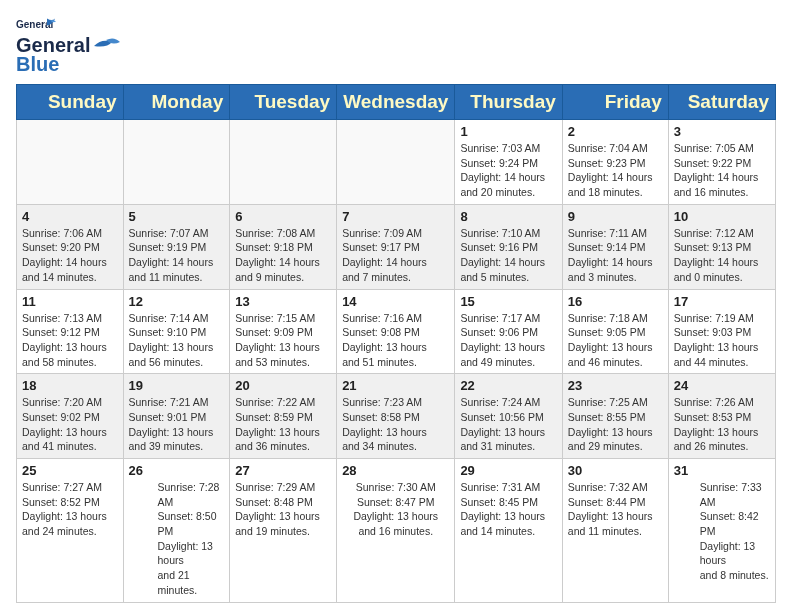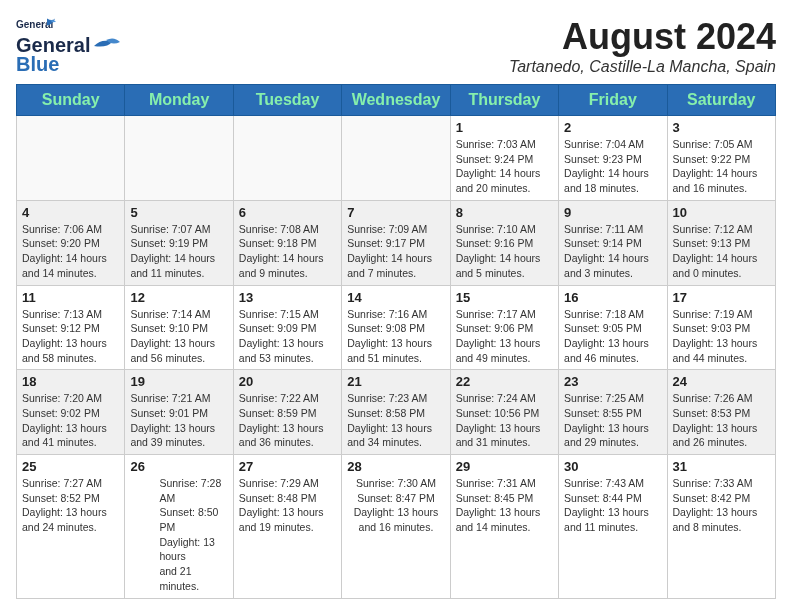--- a/index.html
+++ b/index.html
@@ -38,24 +38,24 @@
       color: #333;
       font-style: italic;
     }
     .calendar {
       width: 100%;
       border-collapse: collapse;
       font-size: 11px;
     }
     .calendar th {
       background-color: #2a6db5;
-      color: #86efac;
-      text-align: center;
+      color: #fef9c3;
+      text-align: right;
       padding: 6px 6px;
-      font-size: 16px;
+      font-size: 19px;
       font-weight: bold;
       border: 1px solid #1a5a9a;
     }
     .calendar td {
       border: 1px solid #ccc;
       vertical-align: top;
       padding: 4px 5px;
       width: 108px;
       min-height: 80px;
       background: #fff;
@@ -91,24 +91,20 @@
     </svg>
     <div style="display:flex;align-items:center;gap:2px;">
       <span style="font-size:20px;font-weight:bold;color:#1a2a4a;">General</span>
       <svg width="30" height="20" viewBox="0 0 30 20">
         <path d="M2 10 Q10 2 20 6 Q15 12 2 10 Z" fill="#2a6db5"></path>
         <path d="M14 4 Q22 0 28 6 Q20 10 14 4 Z" fill="#4488cc"></path>
       </svg>
     </div>
     <span style="font-size:20px;font-weight:bold;color:#2a6db5;margin-top:-4px;">Blue</span>
   </div>
-  <div class="title-area">
-    <div class="month-year">August 2024</div>
-    <div class="location">Tartanedo, Castille-La Mancha, Spain</div>
-  </div>
 </div>
 
 <table class="calendar">
   <thead>
     <tr>
     <th>Sunday</th>
         <th>Monday</th>
         <th>Tuesday</th>
         <th>Wednesday</th>
         <th>Thursday</th>
@@ -328,27 +324,27 @@
         </td>
         <td>
           <span class="day-num">29</span>
           <div class="day-info" style="white-space: pre-line;">Sunrise: 7:31 AM
 Sunset: 8:45 PM
 Daylight: 13 hours
 and 14 minutes.</div>
         </td>
         <td>
           <span class="day-num">30</span>
-          <div class="day-info" style="white-space: pre-line;">Sunrise: 7:43 AM
+          <div class="day-info" style="white-space: pre-line;">Sunrise: 7:32 AM
 Sunset: 8:44 PM
 Daylight: 13 hours
 and 11 minutes.</div>
         </td>
         <td>
           <span class="day-num">31</span>
-          <div class="day-info" style="white-space: pre-line;">Sunrise: 7:33 AM
+          <div class="day-info" style="white-space: pre-line; margin-left: 26px;">Sunrise: 7:33 AM
 Sunset: 8:42 PM
 Daylight: 13 hours
 and 8 minutes.</div>
         </td>
       </tr>
     </tbody>
 </table>
 
 </body></html>

